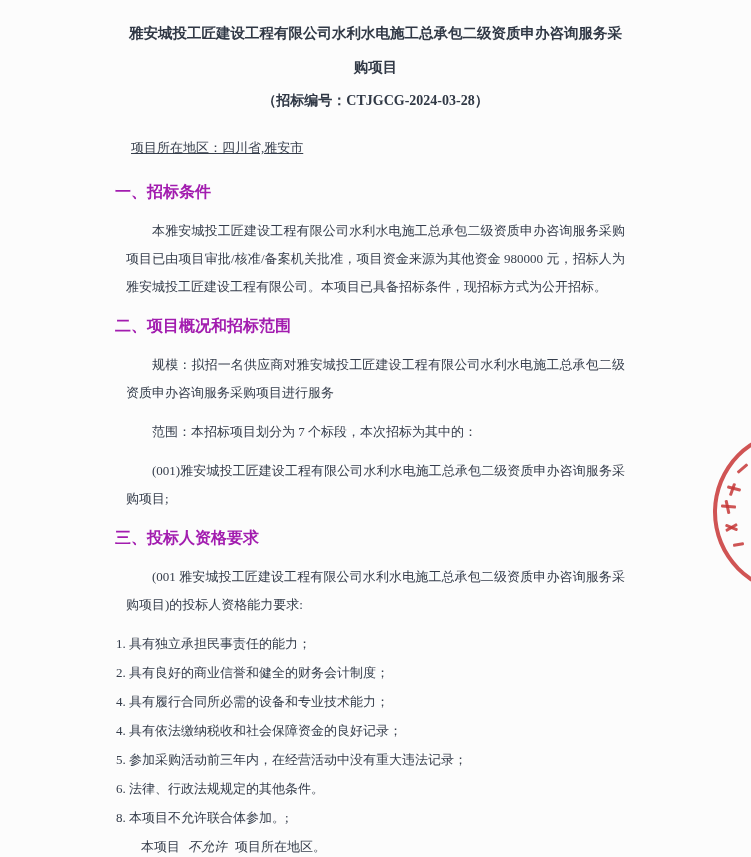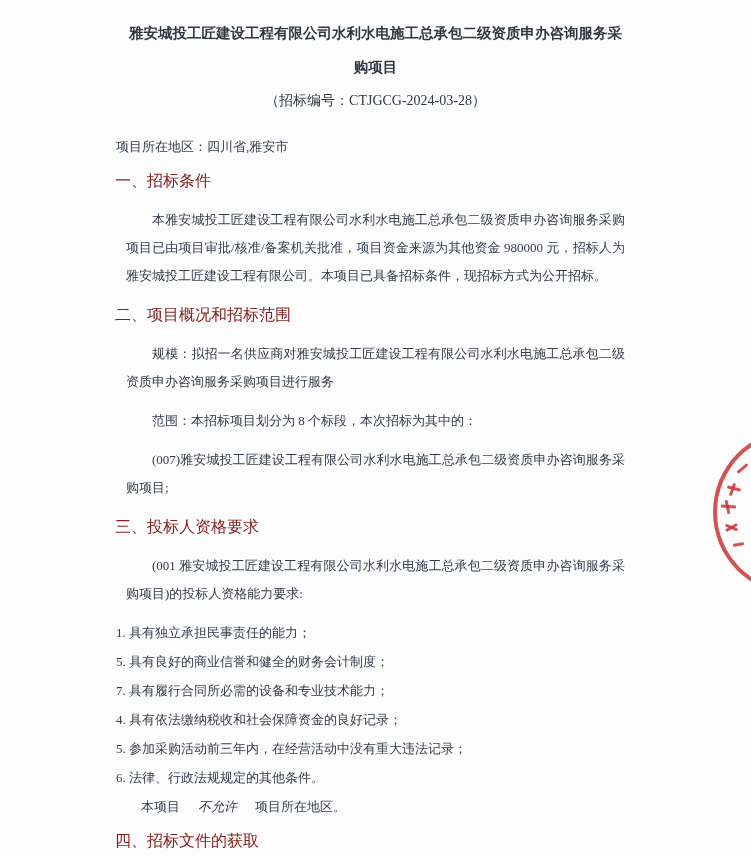--- a/index.html
+++ b/index.html
@@ -22,37 +22,38 @@
   }
   .title-line {
     font-size: 14.5px;
     font-weight: 700;
     line-height: 34px;
     white-space: nowrap;
     color: #303845;
   }
   .tender-no {
     font-size: 14px;
-    font-weight: 400;
+    font-weight: 700;
     line-height: 34px;
     color: #303845;
   }
   .body-block {
     margin: 15px 115px 0 115px;
     width: 521px;
     font-size: 13px;
     line-height: 28px;
   }
   .line {
-    margin: 1px;
+    margin: 16px;
+    text-decoration: underline;
   }
   .heading {
     font-size: 16px;
-    font-weight: 400;
-    color: #7f1d1d;
+    font-weight: 700;
+    color: #a21caf;
     margin: 6px 0 0 0;
     line-height: 28px;
   }
   .para {
     margin: 11px;
     text-indent: 2em;
     text-align: justify;
   }
   .items {
     margin-top: 6px;
@@ -60,21 +61,21 @@
   .item {
     margin: 1px;
     text-align: justify;
   }
   .note-line {
     margin: 0;
     text-indent: 2em;
   }
   .italic {
     font-style: italic;
-    margin: 0 18px;
+    margin: 0 8px;
   }
   .time-line {
     margin-top: 10px;
     text-indent: 2em;
   }
   
   .stamp-arc {
     position: absolute;
     left: 713px;
     top: 430px;
@@ -110,33 +111,34 @@
   </div>
 
   <div class="body-block">
     <p class="line">项目所在地区：四川省,雅安市</p>
 
     <h2 class="heading">一、招标条件</h2>
     <p class="para">本雅安城投工匠建设工程有限公司水利水电施工总承包二级资质申办咨询服务采购项目已由项目审批/核准/备案机关批准，项目资金来源为其他资金 980000 元，招标人为雅安城投工匠建设工程有限公司。本项目已具备招标条件，现招标方式为公开招标。</p>
 
     <h2 class="heading">二、项目概况和招标范围</h2>
     <p class="para">规模：拟招一名供应商对雅安城投工匠建设工程有限公司水利水电施工总承包二级资质申办咨询服务采购项目进行服务</p>
-    <p class="para">范围：本招标项目划分为 8 个标段，本次招标为其中的：</p>
-    <p class="para">(007)雅安城投工匠建设工程有限公司水利水电施工总承包二级资质申办咨询服务采购项目;</p>
+    <p class="para">范围：本招标项目划分为 7 个标段，本次招标为其中的：</p>
+    <p class="para">(001)雅安城投工匠建设工程有限公司水利水电施工总承包二级资质申办咨询服务采购项目;</p>
 
     <h2 class="heading">三、投标人资格要求</h2>
     <p class="para">(001 雅安城投工匠建设工程有限公司水利水电施工总承包二级资质申办咨询服务采购项目)的投标人资格能力要求:</p>
 
     <div class="items">
       <p class="item">1. 具有独立承担民事责任的能力；</p>
-      <p class="item">5. 具有良好的商业信誉和健全的财务会计制度；</p>
-      <p class="item">7. 具有履行合同所必需的设备和专业技术能力；</p>
+      <p class="item">2. 具有良好的商业信誉和健全的财务会计制度；</p>
+      <p class="item">4. 具有履行合同所必需的设备和专业技术能力；</p>
       <p class="item">4. 具有依法缴纳税收和社会保障资金的良好记录；</p>
       <p class="item">5. 参加采购活动前三年内，在经营活动中没有重大违法记录；</p>
       <p class="item">6. 法律、行政法规规定的其他条件。</p>
+      <p class="item">8. 本项目不允许联合体参加。;</p>
     </div>
 
     <p class="note-line"><span>本项目</span><span class="italic">不允许</span><span>项目所在地区。</span></p>
 
     <h2 class="heading">四、招标文件的获取</h2>
     <p class="time-line">获取时间：从 2024 年 04 月 02 日 09 时 00 分到 2024 年 04 月 09 日 17 时 00 分</p>
   </div>
 
   <div class="stamp-arc"></div>
   <div class="frag f1"></div>

